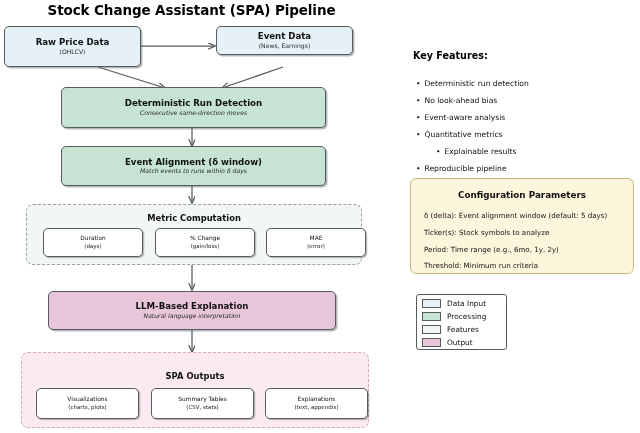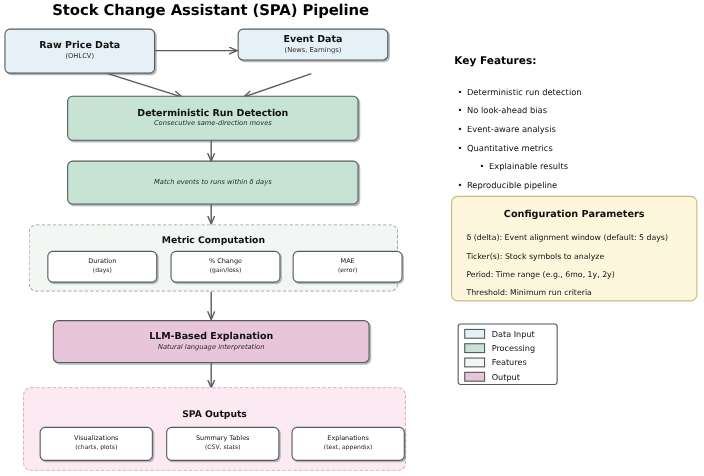--- a/index.html
+++ b/index.html
@@ -183,20 +183,21 @@
   <div class="title">Event Data</div>
   <div class="sub">(News, Earnings)</div>
 </div>
 
 <div class="abs node proc" style="left:61px; top:87px; width:265px; height:41px;">
   <div class="title">Deterministic Run Detection</div>
   <div class="sub ital">Consecutive same-direction moves</div>
 </div>
 
 <div class="abs node proc" style="left:61px; top:146px; width:265px; height:40px;">
+  <div class="title">Event Alignment (δ window)</div>
   <div class="sub ital">Match events to runs within δ days</div>
 </div>
 
 <div class="abs group analysis" style="left:26px; top:204px; width:336px; height:61px;">
   <div class="g-title" style="top:8px;">Metric Computation</div>
 </div>
 <div class="abs leaf" style="left:43px; top:228px; width:100px; height:29px;">
   <div class="l1">Duration</div>
   <div class="l2">(days)</div>
 </div>

